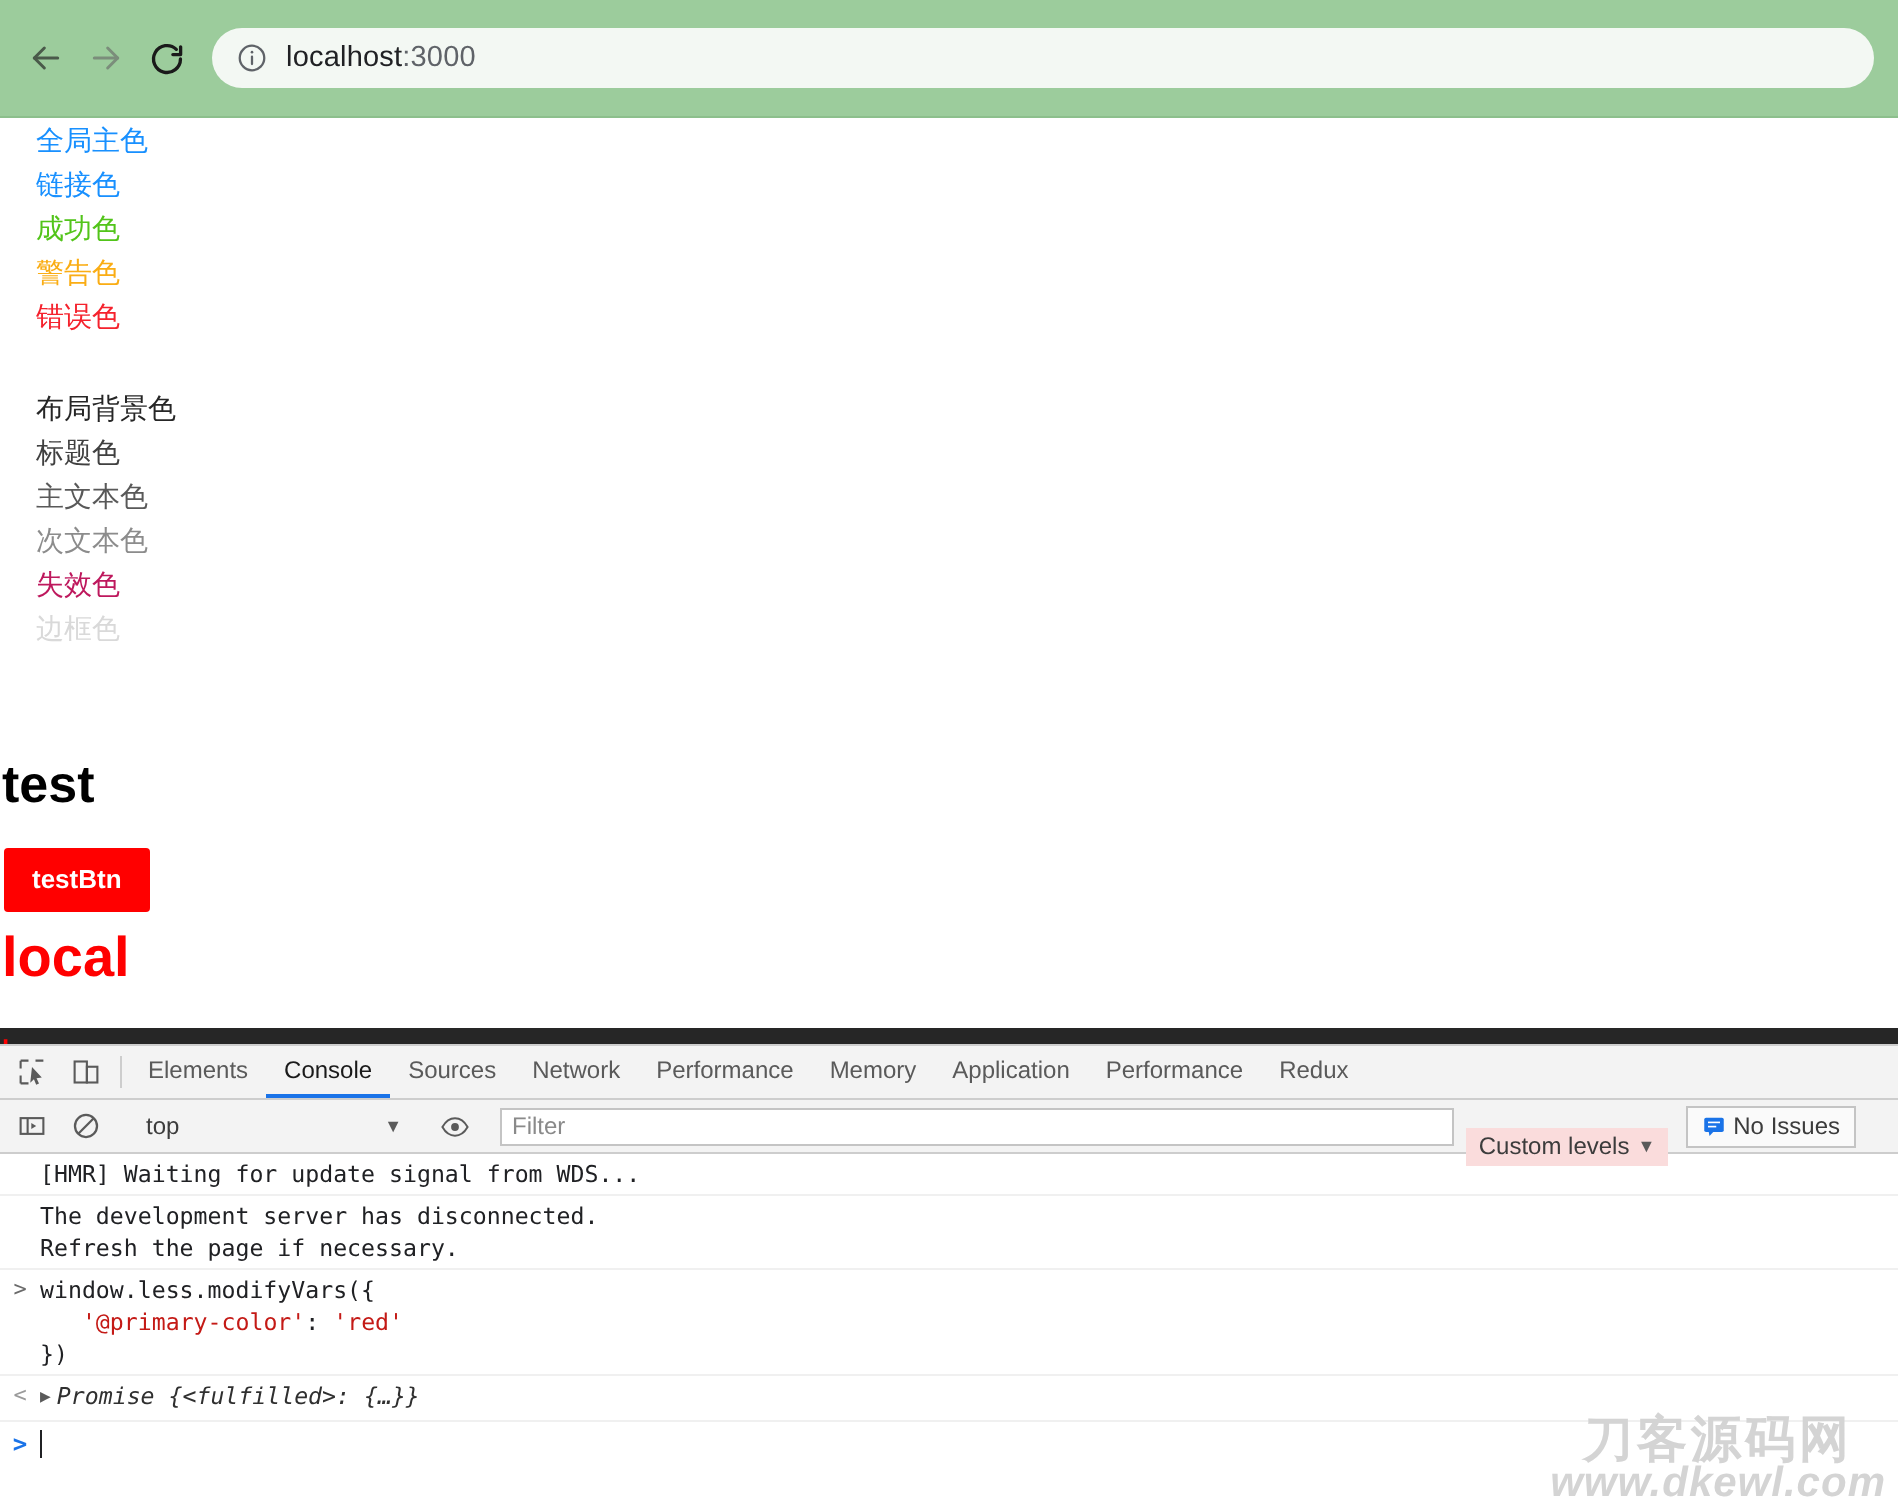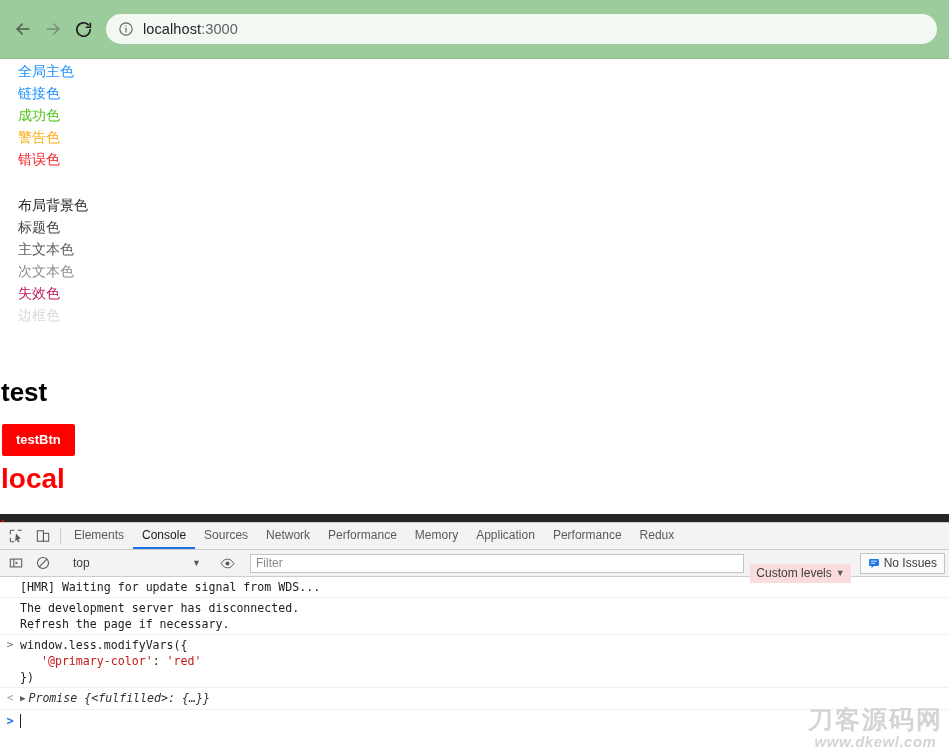--- a/index.html
+++ b/index.html
@@ -152,21 +152,21 @@
   .wm-cn {
     font-family: "DejaVu Sans", sans-serif;
     font-size: 25px;
     font-weight: bold;
     color: #d4d4d4;
     letter-spacing: 2px;
     line-height: 27px;
   }
   .wm-en {
     font-family: "Liberation Sans", sans-serif;
-    font-size: 15px;
+    font-size: 21px;
     font-weight: bold;
     font-style: italic;
     color: #d4d4d4;
     letter-spacing: 0.5px;
     line-height: 17px;
   }
 
   
   .devtools {
     position: absolute;
@@ -270,21 +270,21 @@
     display: flex;
     align-items: center;
     gap: 4px;
     border: 1px solid #c4c4c4;
     background: #fafafa;
     height: 19px;
     padding: 0 7px;
     font-size: 12px;
     color: #3c3c3c;
     cursor: pointer;
-    margin-right: 4px;
+    margin-right: 21px;
     white-space: nowrap;
   }
 
   
   .console-body {
     background: #ffffff;
     height: 180px;
     overflow: hidden;
     font-family: "DejaVu Sans Mono", "Liberation Mono", monospace;
     font-size: 11.6px;

